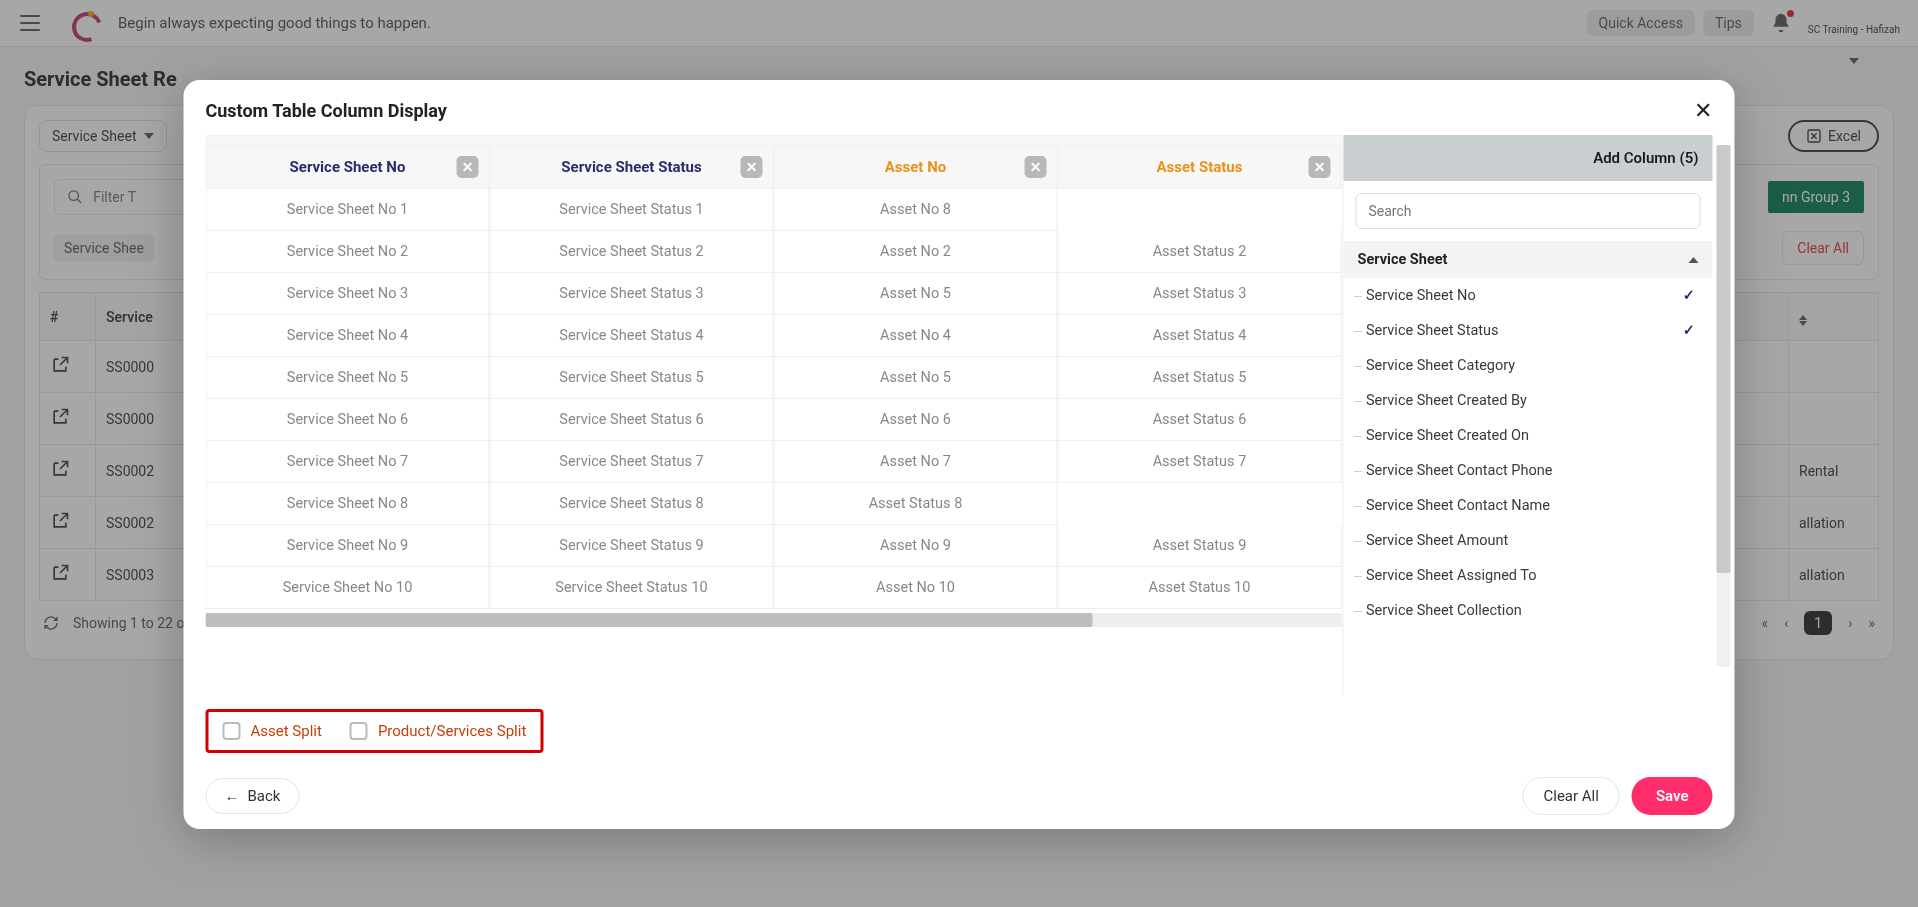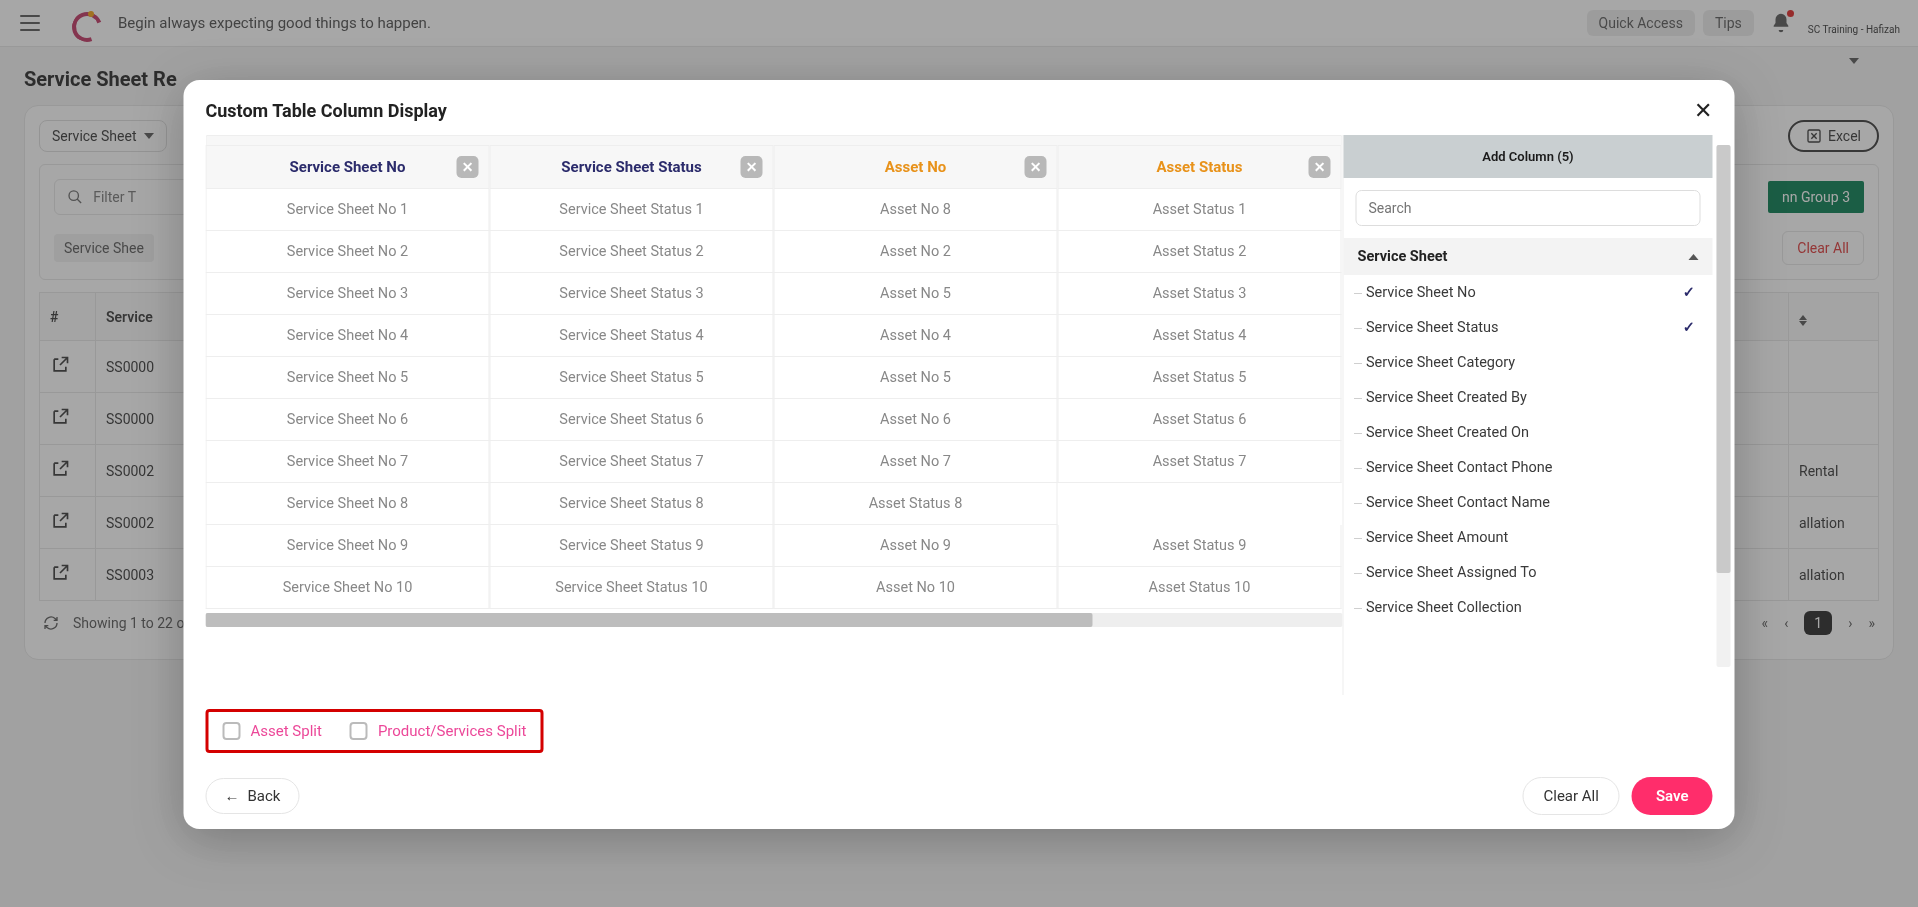--- a/index.html
+++ b/index.html
@@ -52,34 +52,34 @@
   .col-head{flex:0 0 284px;background:#f7f7f7;border:1px solid #eee;display:flex;align-items:center;justify-content:center;padding:12px;position:relative;font-size:15px;font-weight:700;}
   .col-head.dark{color:#2b2b6b;}
   .col-head.orange{color:#e8921a;}
   .col-head .rm{position:absolute;right:10px;top:50%;transform:translateY(-50%);width:22px;height:22px;background:#b8b8b8;color:#fff;border-radius:5px;display:flex;align-items:center;justify-content:center;font-size:14px;cursor:pointer;}
   .rows-wrap{}
   .prow{display:flex;}
   .pcell{flex:0 0 284px;border:1px solid #eee;border-top:none;padding:12px;text-align:center;color:#888;font-size:14.5px;}
   .hscroll{height:14px;background:#eee;margin-top:4px;position:relative;border-radius:2px;}
   .hscroll .thumb{position:absolute;left:0;top:0;height:100%;width:78%;background:#bdbdbd;border-radius:2px;}
   .side-panel{flex:0 0 370px;display:flex;flex-direction:column;border-left:1px solid #eee;}
-  .side-head{background:#c9cfd1;color:#1a1a1a;text-align:center;padding:14px;font-size:13px;font-weight:600;}
+  .side-head{background:#c9cfd1;color:#1a1a1a;text-align:right;padding:14px;font-size:15px;font-weight:600;}
   .side-search{padding:12px;}
   .side-search input{width:100%;border:1px solid #ddd;border-radius:6px;padding:9px 12px;font-size:14px;outline:none;}
   .side-group{background:#f3f3f3;padding:10px 14px;font-weight:700;color:#222;display:flex;align-items:center;justify-content:space-between;font-size:14.5px;cursor:pointer;}
   .side-list{overflow:auto;max-height:360px;padding-right:4px;}
   .side-item{display:flex;align-items:center;padding:9px 14px 9px 22px;color:#3a3a3a;font-size:14.5px;position:relative;cursor:pointer;}
   .side-item::before{content:"";position:absolute;left:10px;top:50%;width:8px;height:1px;background:#cfcfcf;}
   .side-item .chk{margin-left:auto;color:#2b2b6b;font-weight:900;}
   .vscroll{position:absolute;right:4px;top:10px;bottom:96px;width:14px;background:#f1f1f1;border-radius:2px;}
   .vscroll .thumb{position:absolute;left:0;top:0;width:100%;height:82%;background:#c9c9c9;border-radius:2px;}
   .split-row{display:flex;gap:28px;padding:14px 0 10px;align-items:center;position:relative;}
   .split-box{border:3px solid #d40000;border-radius:4px;padding:10px 14px;display:flex;gap:28px;align-items:center;}
   .cb{width:18px;height:18px;border:2px solid #bbb;border-radius:4px;display:inline-block;}
-  .split-item{display:flex;align-items:flex-start;gap:10px;font-size:15px;color:#ec4899;cursor:pointer;}
+  .split-item{display:flex;align-items:flex-start;gap:10px;font-size:15px;color:#c2410c;cursor:pointer;}
   .modal-footer{display:flex;align-items:center;padding:14px 22px;border-top:0;}
   .btn-back{border:1px solid #e5e5e5;border-radius:22px;padding:8px 18px;font-size:15px;color:#333;display:flex;align-items:center;gap:8px;cursor:pointer;background:#fff;}
   .btn-clear{margin-left:auto;border:1px solid #e5e5e5;border-radius:22px;padding:9px 20px;font-size:15px;color:#333;cursor:pointer;background:#fff;}
   .btn-save{margin-left:12px;border:none;border-radius:22px;padding:10px 24px;font-size:15px;color:#fff;background:#ff2d6b;cursor:pointer;font-weight:600;}
   .chev{display:inline-block;width:0;height:0;border-left:5px solid transparent;border-right:5px solid transparent;}
   .chev.down{border-top:6px solid #555;}
   .chev.up{border-bottom:6px solid #555;}
   .sort-icon{display:inline-flex;flex-direction:column;gap:1px;margin-left:auto;}
   .sort-icon .chev{border-left-width:4px;border-right-width:4px;}
   .sort-icon .chev.down{border-top-width:5px;}
@@ -244,21 +244,20 @@
               <div class="col-head orange">
                 <span>Asset Status</span>
                 <span class="rm">✕</span>
               </div>
             </div>
           <div class="rows-wrap" id="rows-wrap">
               <div class="prow">
                 <div class="pcell">Service Sheet No 1</div>
                 <div class="pcell">Service Sheet Status 1</div>
                 <div class="pcell">Asset No 8</div>
-                <div class="pcell">Asset Status 1</div>
               </div>
               <div class="prow">
                 <div class="pcell">Service Sheet No 2</div>
                 <div class="pcell">Service Sheet Status 2</div>
                 <div class="pcell">Asset No 2</div>
                 <div class="pcell">Asset Status 2</div>
               </div>
               <div class="prow">
                 <div class="pcell">Service Sheet No 3</div>
                 <div class="pcell">Service Sheet Status 3</div>

